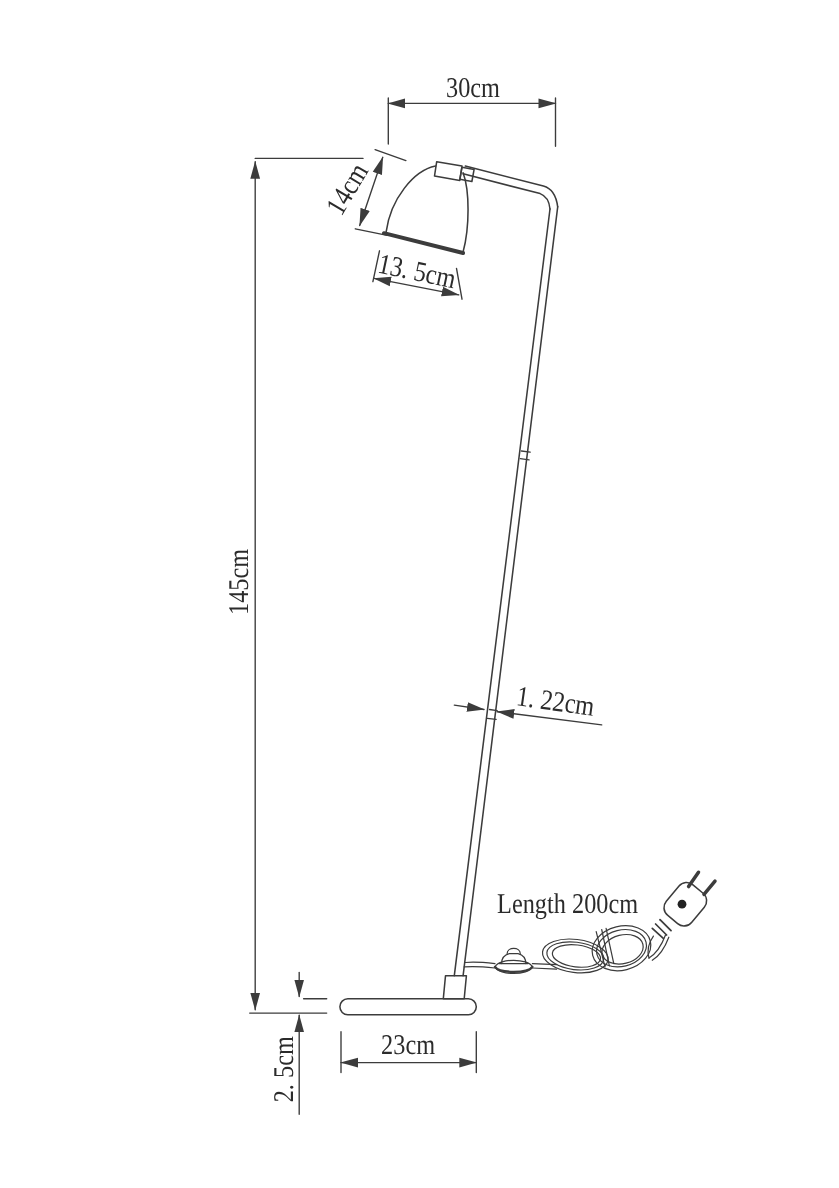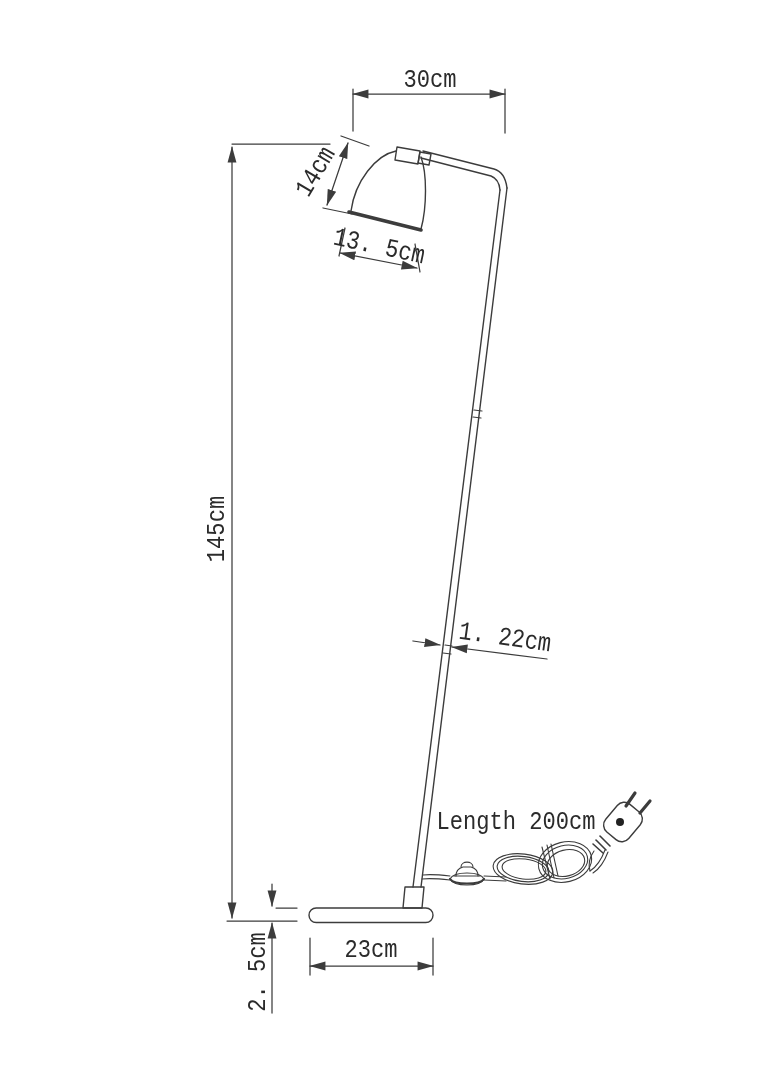--- a/index.html
+++ b/index.html
@@ -7,21 +7,21 @@
     --text:#2b2b2b;
     --bg:#ffffff;
   }
   html,body{margin:0;padding:0;background:#e8e8e8;}
   .canvas{
     position:relative;
     width:763px;height:1080px;
     margin:0 auto;
     background:var(--bg);
     overflow:hidden;
-    font-family:Liberation Mono, monospace;
+    font-family:Liberation Serif, serif;
   }
   .canvas svg{position:absolute;inset:0;}
   .dim-label{
     position:absolute;
     color:var(--text);
     font-size:26px;
     white-space:nowrap;
     line-height:1;
     letter-spacing:0px;
   }

